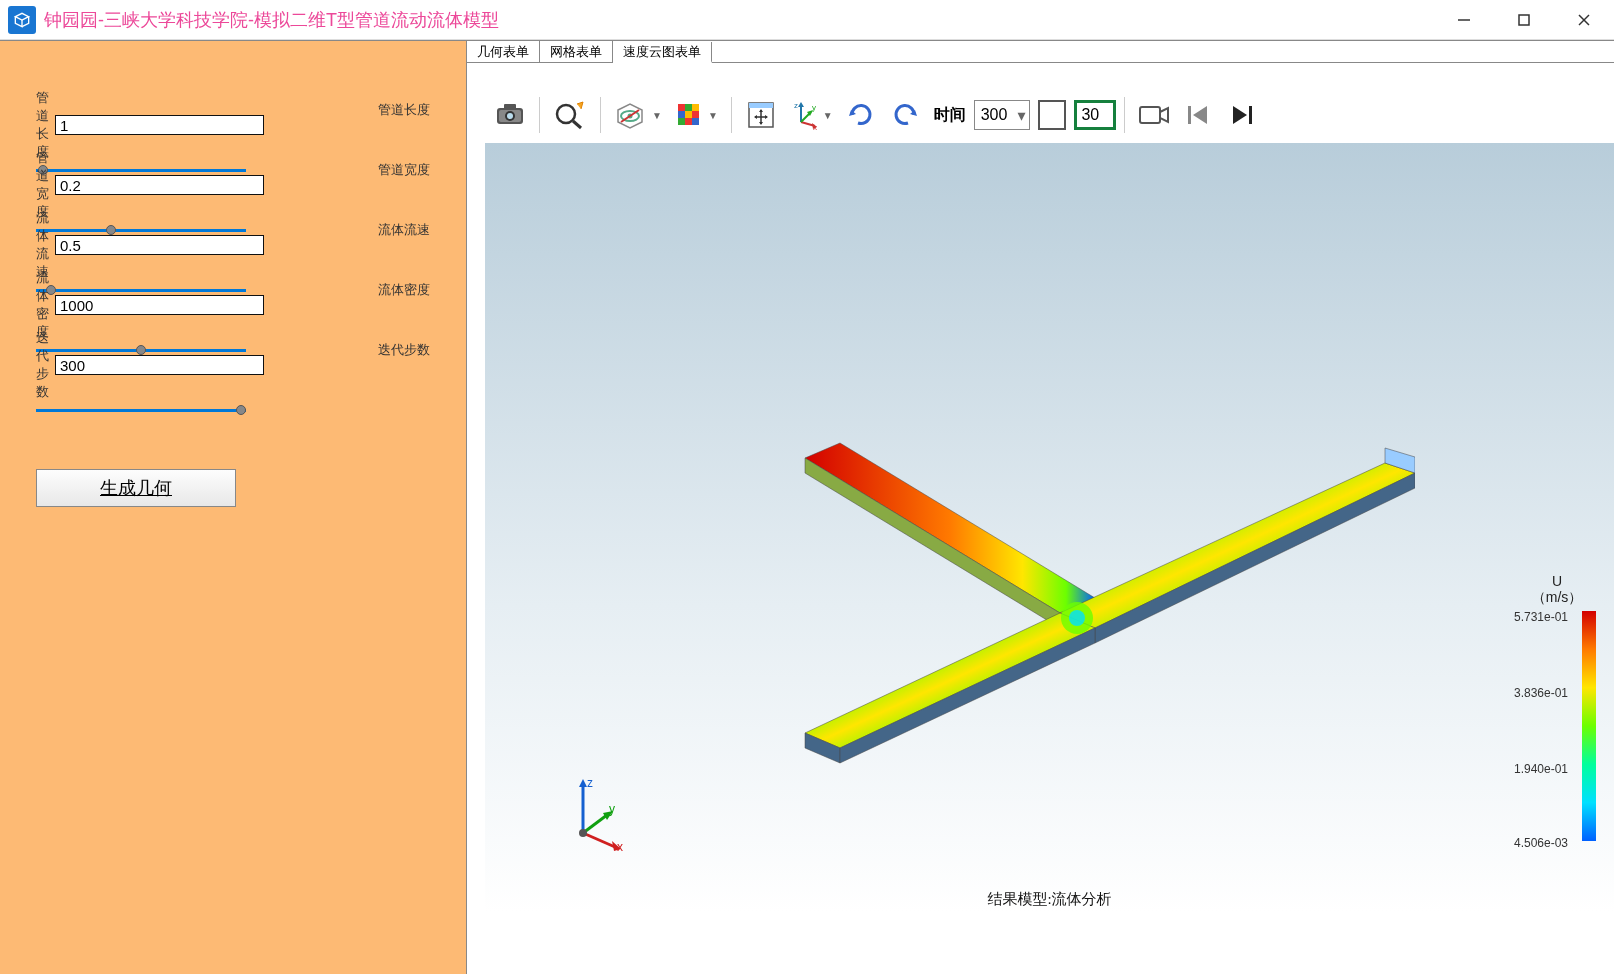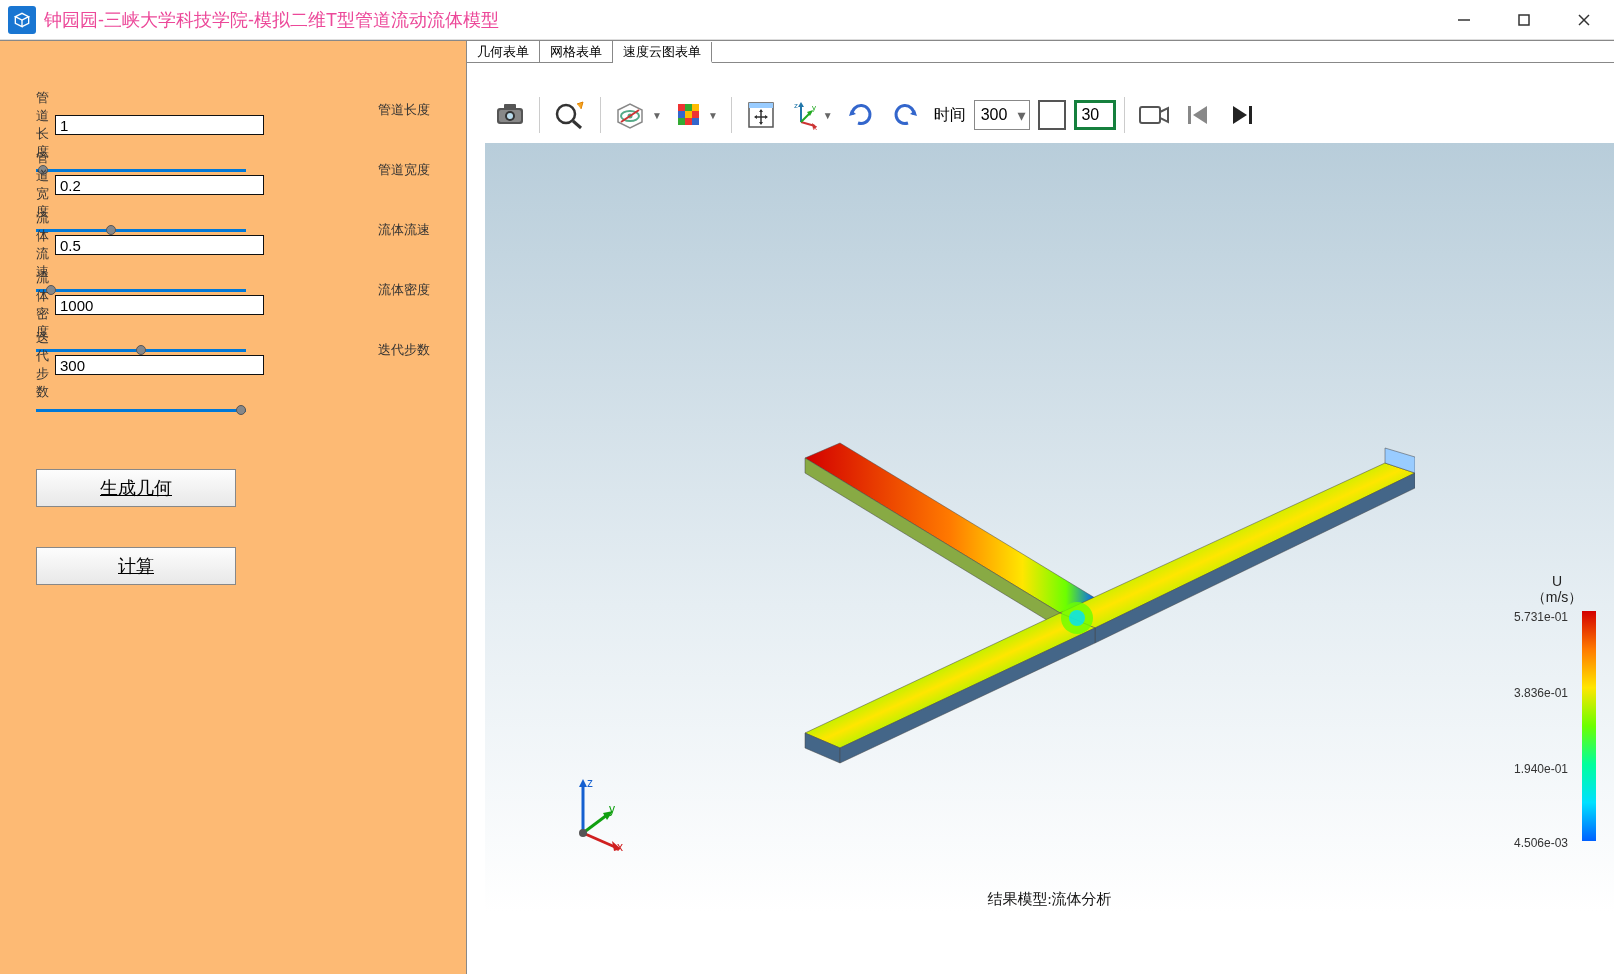--- a/index.html
+++ b/index.html
@@ -197,20 +197,21 @@
   margin: 0 6px;
 }
 .tool-dropdown-arrow {
   font-size: 10px;
   color: #666;
   margin-left: 4px;
 }
 .time-label {
   font-size: 16px;
   margin: 0 6px;
+  font-weight: bold;
 }
 .time-select {
   height: 30px;
   border: 1px solid #888;
   font-size: 16px;
   padding: 0 22px 0 6px;
   background: #fff;
   display: flex;
   align-items: center;
   position: relative;
@@ -368,21 +369,20 @@
         <span class="param-label">迭代步数</span>
         <input class="param-input" value="300" style="">
       </div>
       <input type="range" class="param-slider" min="0" max="100" value="100" style="">
     </div>
     <span class="param-right-label">迭代步数</span>
           </div>
         </div>
       <div class="action-buttons">
         <button class="action-btn">生成几何</button>
-        <button class="action-btn">计算</button>
       </div>
     </div>
 
     <div class="main-panel">
       <div class="tabs" id="tabs">
           <div class="tab">几何表单</div>
           <div class="tab">网格表单</div>
           <div class="tab active">速度云图表单</div>
         </div>
 

